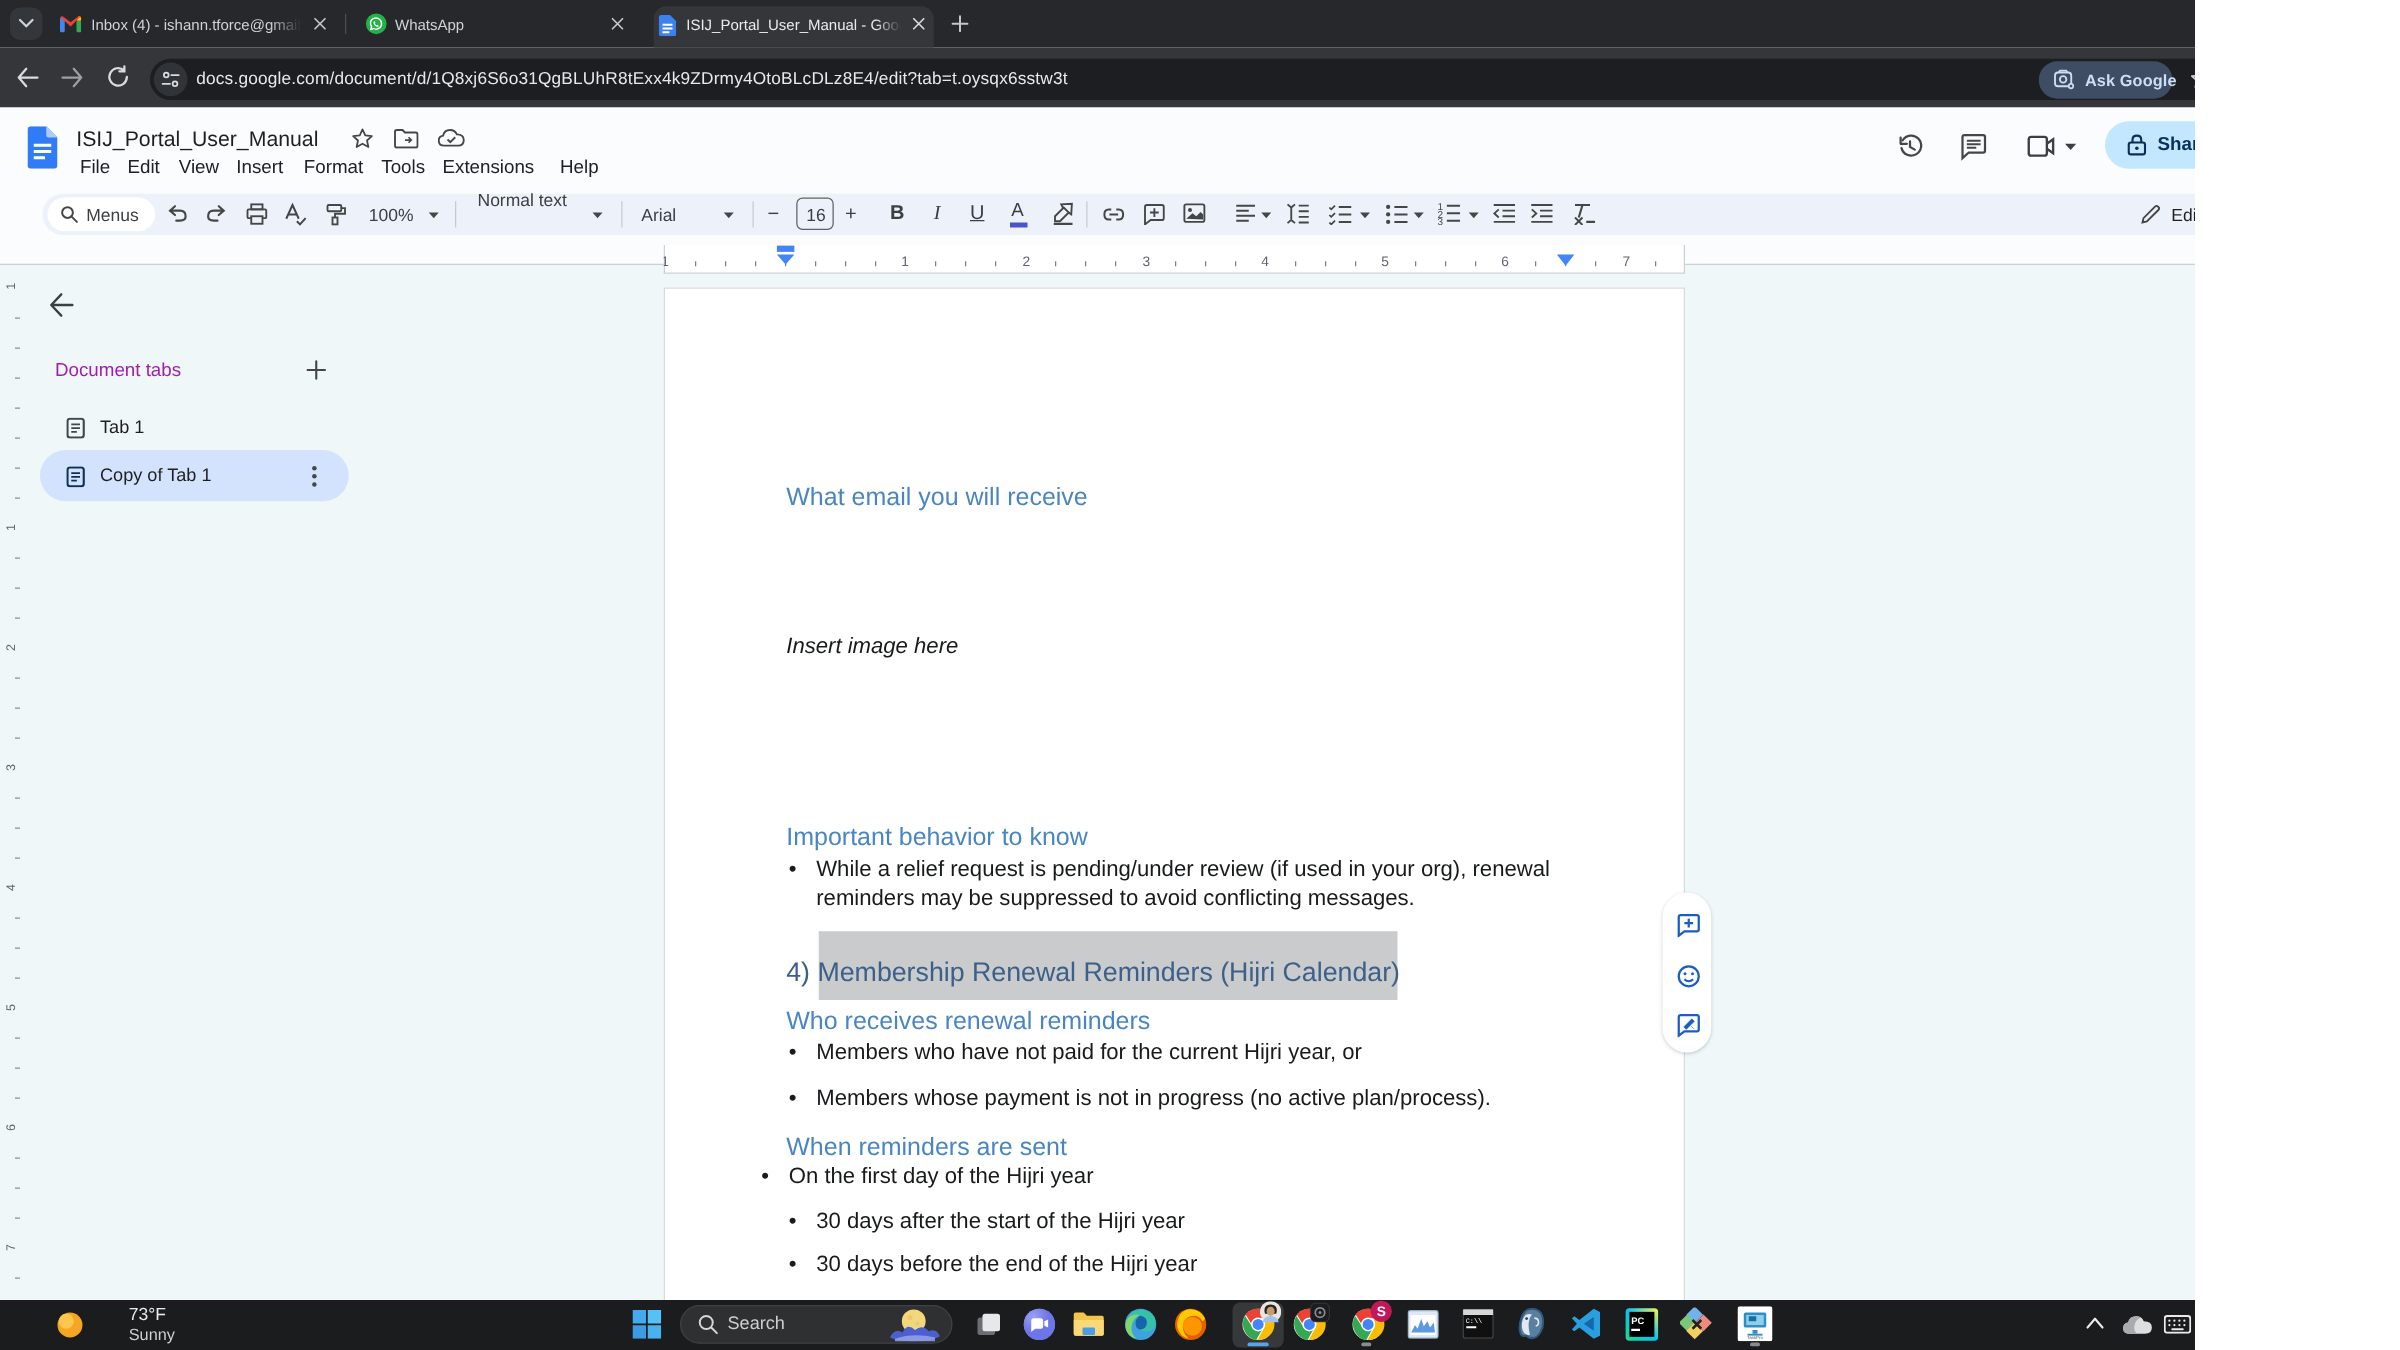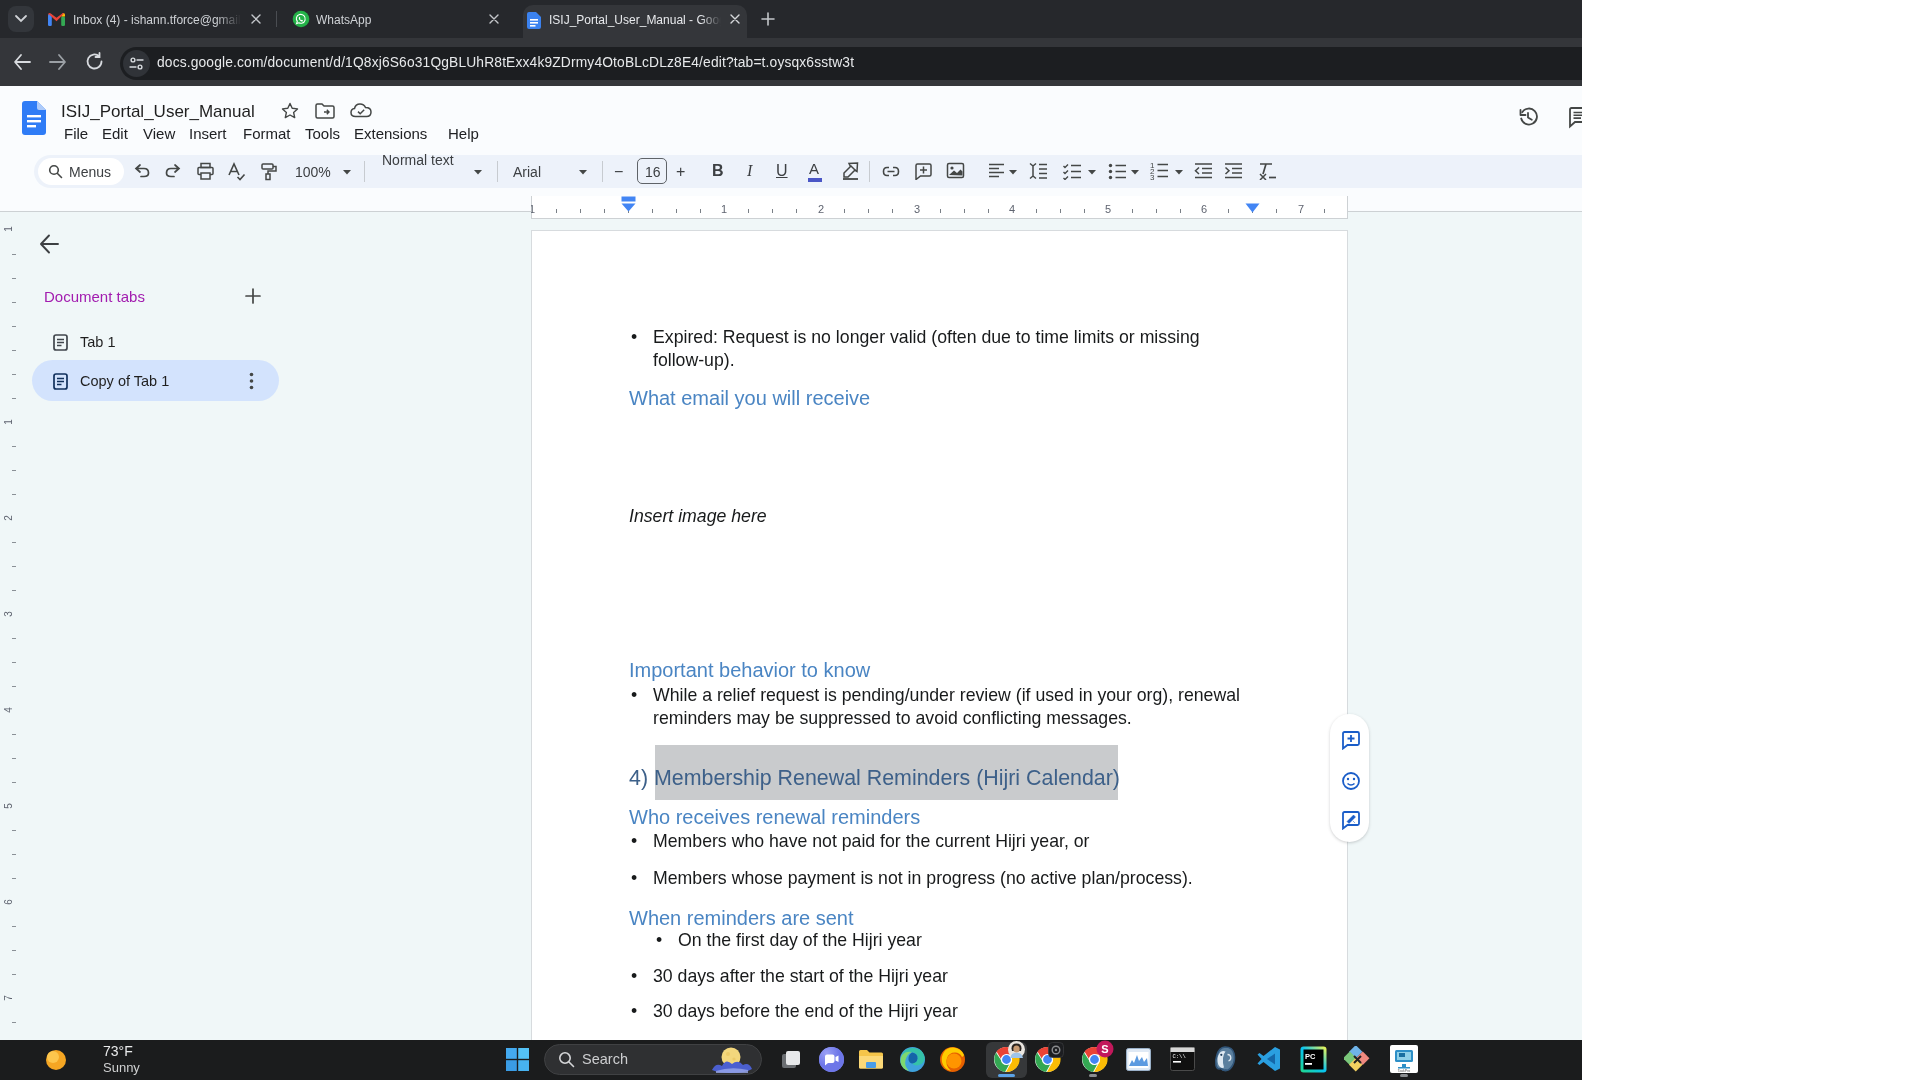--- a/index.html
+++ b/index.html
@@ -1,16 +1,16 @@
 <!DOCTYPE html>
 <html><head>
 <meta charset="utf-8">
 <style>
 html,body{margin:0;padding:0}
-#root{position:relative;width:1582px;height:1080px;overflow:hidden;font-family:"Liberation Sans",sans-serif;background:#f0f7f8}
+#root{position:relative;width:1756px;height:1080px;overflow:hidden;font-family:"Liberation Sans",sans-serif;background:#f0f7f8}
 .abs{position:absolute}
 svg{display:block}
 
 #tabbar{position:absolute;left:0;top:0;width:1920px;height:38px;background:#26282c}
 #navbar{position:absolute;left:0;top:38px;width:1920px;height:48px;background:#34363a}
 .tabtxt{font-size:12px;color:#cfd2d6;white-space:nowrap;overflow:hidden}
 #activetab{position:absolute;left:523px;top:5px;width:224px;height:33px;background:#34363a;border-radius:10px 10px 0 0}
 #urlpill{position:absolute;left:120px;top:9px;width:1661px;height:33px;border-radius:17px;background:#1c1e21}
 
 #dhead{position:absolute;left:0;top:86px;width:1920px;height:126px;background:#fafcfe}
@@ -437,32 +437,31 @@
       <rect x="1" y="1" width="13" height="15" rx="2" fill="none" stroke="#10305c" stroke-width="1.7"></rect>
       <path d="M4 5.5 L11 5.5 M4 8.5 L11 8.5 M4 11.5 L8.5 11.5" stroke="#10305c" stroke-width="1.4"></path>
     </svg>
 <div class="abs" style="left:80px;top:373px;font-size:14.5px;color:#1f1f1f">Copy of Tab 1</div>
 <svg class="abs" style="left:249px;top:372px" width="5" height="18" viewBox="0 0 5 18">
       <circle cx="2.5" cy="2.5" r="1.8" fill="#444746"></circle>
       <circle cx="2.5" cy="9" r="1.8" fill="#444746"></circle>
       <circle cx="2.5" cy="15.5" r="1.8" fill="#444746"></circle>
     </svg>
 
-<div class="doctext bullet" style="left:653px;top:326px">Expired: Request is no longer valid (often due to time limits or missing<br>follow-up).</div>
 <div class="h3" style="left:629px;top:386px">What email you will receive</div>
 <div class="doctext" style="left:629px;top:505px;font-style:italic">Insert image here</div>
 <div class="h3" style="left:629px;top:658px">Important behavior to know</div>
 <div class="doctext bullet" style="left:653px;top:684px">While a relief request is pending/under review (if used in your org), renewal<br>reminders may be suppressed to avoid conflicting messages.</div>
 <div class="abs" style="left:655px;top:745px;width:463px;height:55px;background:#c9cbcd"></div>
 <div class="h2" style="left:629px;top:765px"><span>4)&nbsp;</span>Membership Renewal Reminders (Hijri Calendar)</div>
 <div class="h3" style="left:629px;top:805px">Who receives renewal reminders</div>
 <div class="doctext bullet" style="left:653px;top:867px">Members whose payment is not in progress (no active plan/process).</div>
 <div class="doctext bullet" style="left:653px;top:830px">Members who have not paid for the current Hijri year, or</div>
 <div class="h3" style="left:629px;top:906px">When reminders are sent</div>
-<div class="doctext bullet" style="left:678px;top:929px">On the first day of the Hijri year</div>
+<div class="doctext bullet" style="left:631px;top:929px">On the first day of the Hijri year</div>
 <div class="doctext bullet" style="left:653px;top:965px">30 days after the start of the Hijri year</div>
 <div class="doctext bullet" style="left:653px;top:1000px">30 days before the end of the Hijri year</div>
 
 <div class="abs" style="left:1330px;top:714px;width:39px;height:128px;border-radius:20px;background:#fff;box-shadow:0 1px 3px rgba(60,64,67,.25)"></div>
 <svg class="abs" style="left:1341px;top:730px" width="20" height="20" viewBox="0 0 20 20">
       <path d="M2 3.5 Q2 2 3.5 2 L16.5 2 Q18 2 18 3.5 L18 13.5 Q18 15 16.5 15 L6.5 15 L2 18.5Z" fill="none" stroke="#1a5dc8" stroke-width="1.8"></path>
       <path d="M10 5 L10 12 M6.5 8.5 L13.5 8.5" stroke="#1a5dc8" stroke-width="1.8"></path>
     </svg>
 <svg class="abs" style="left:1341px;top:771px" width="20" height="20" viewBox="0 0 20 20">
       <circle cx="10" cy="10" r="8" fill="none" stroke="#1a5dc8" stroke-width="1.8"></circle>

